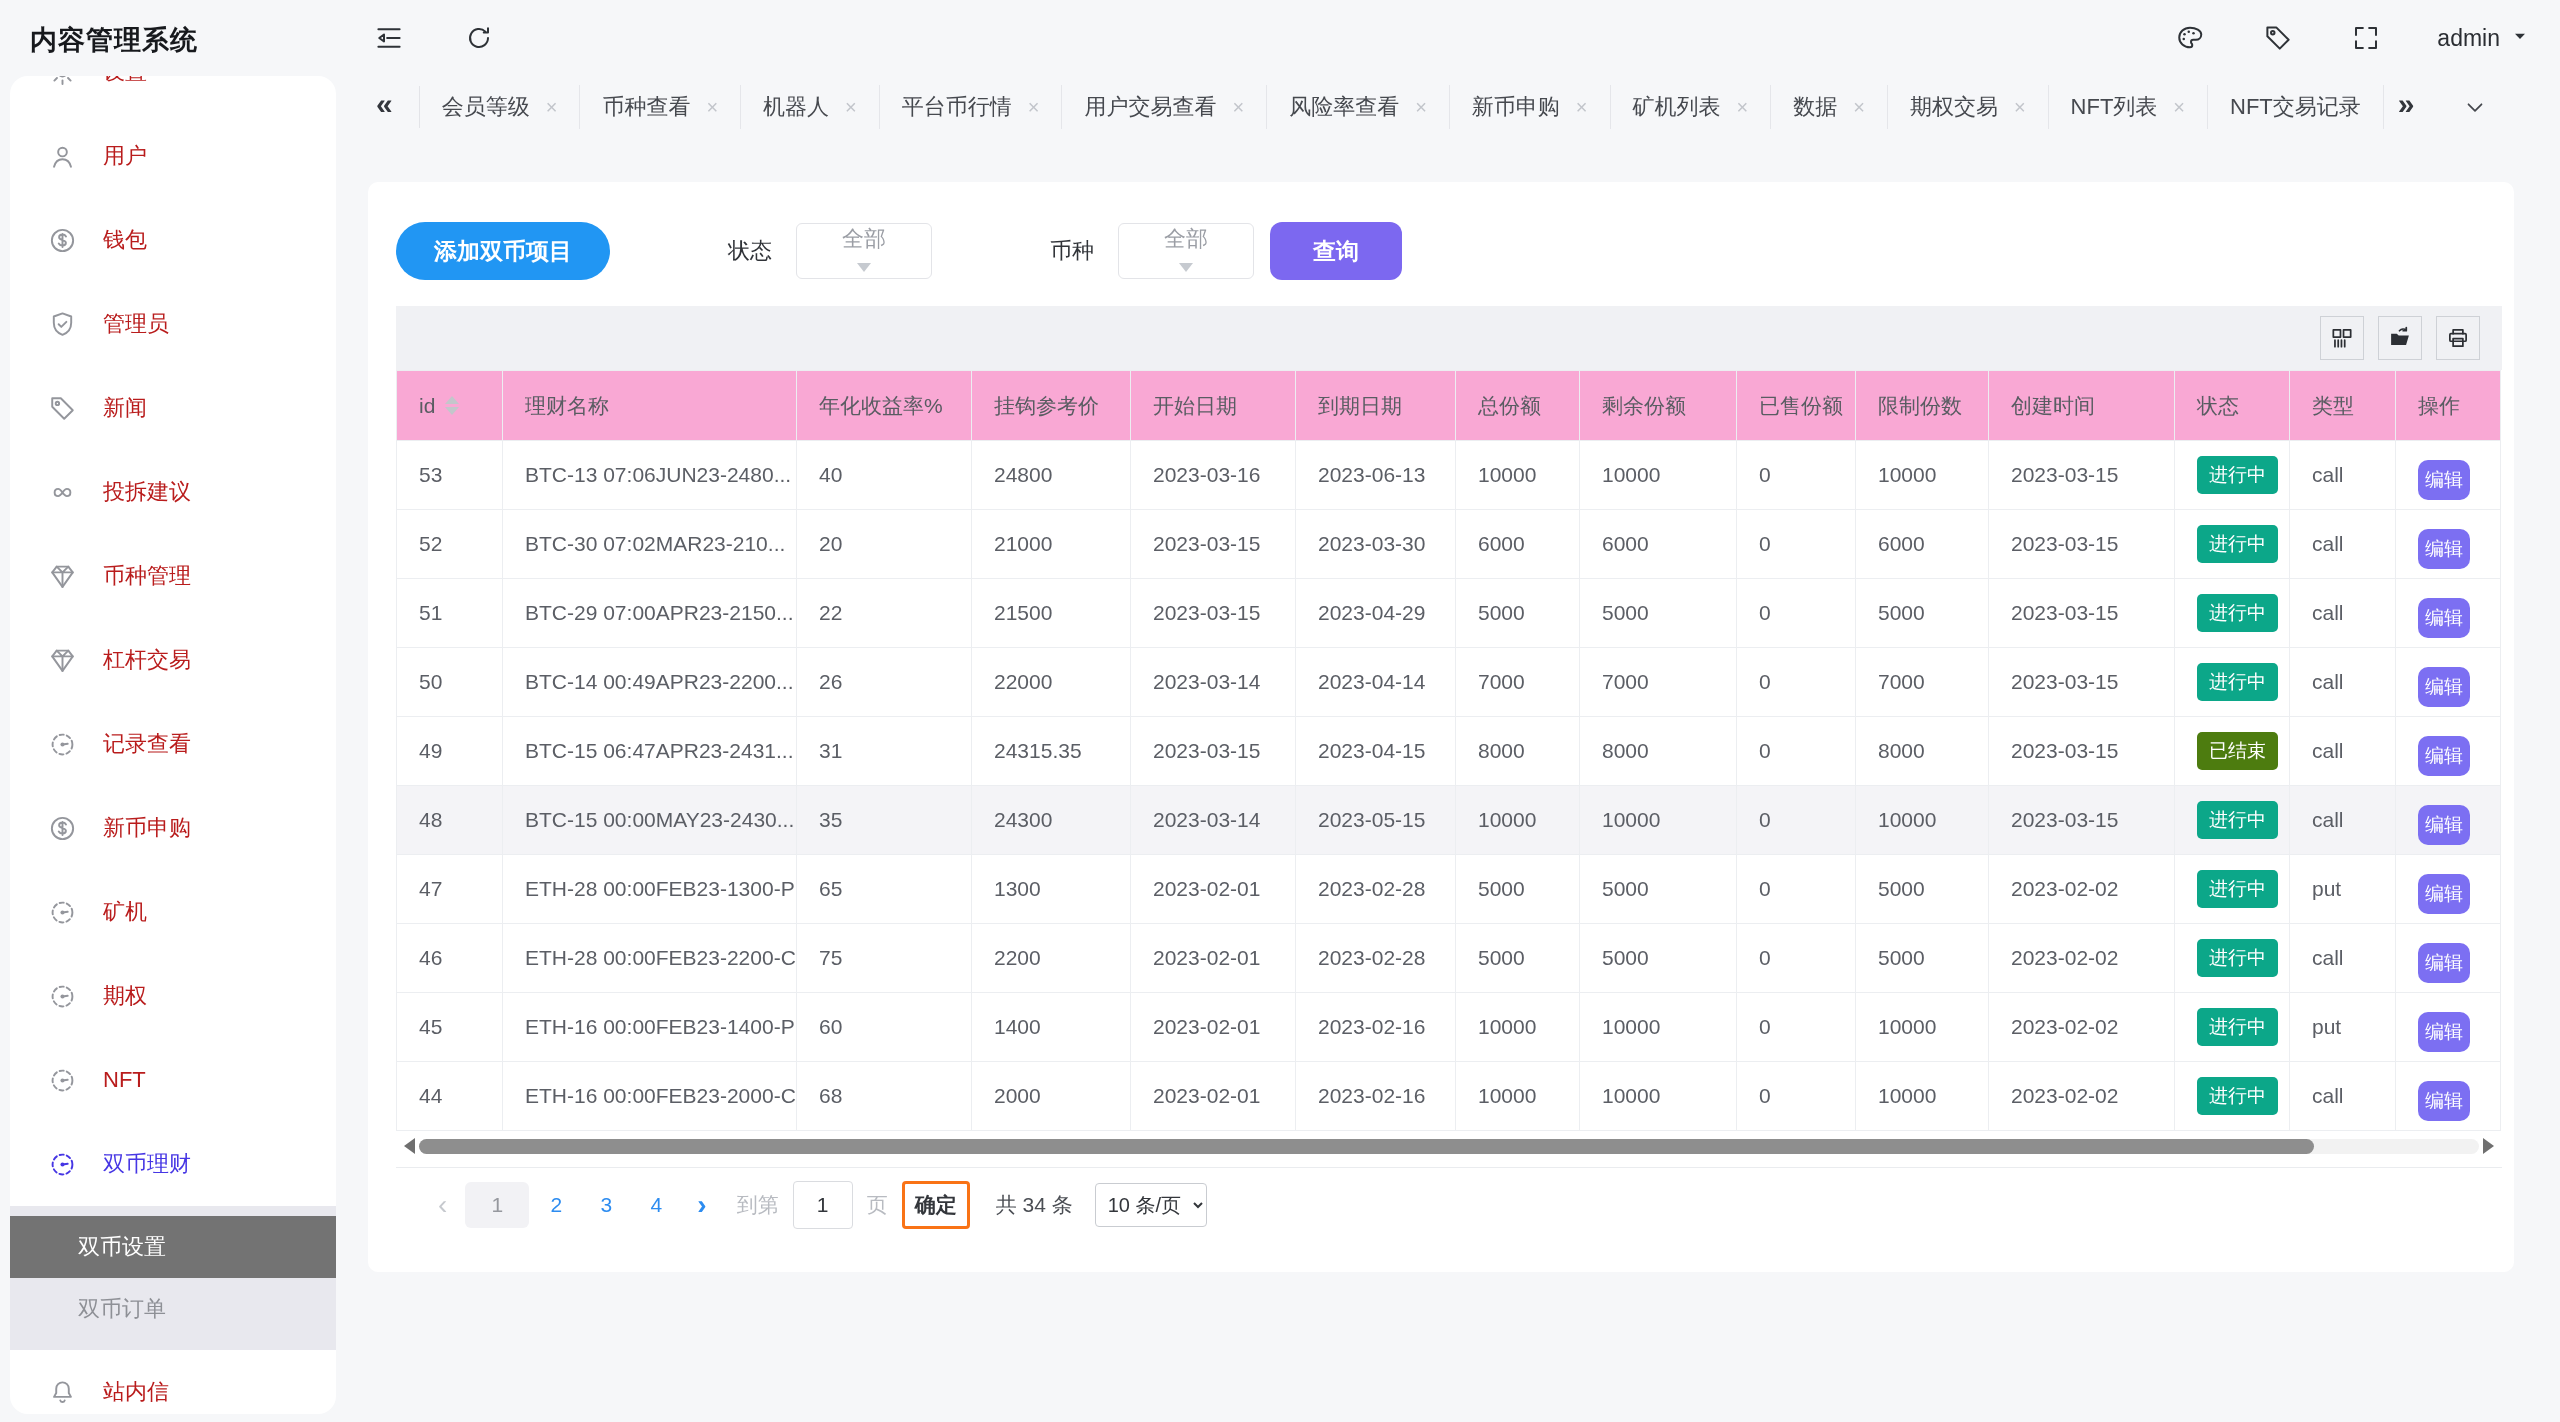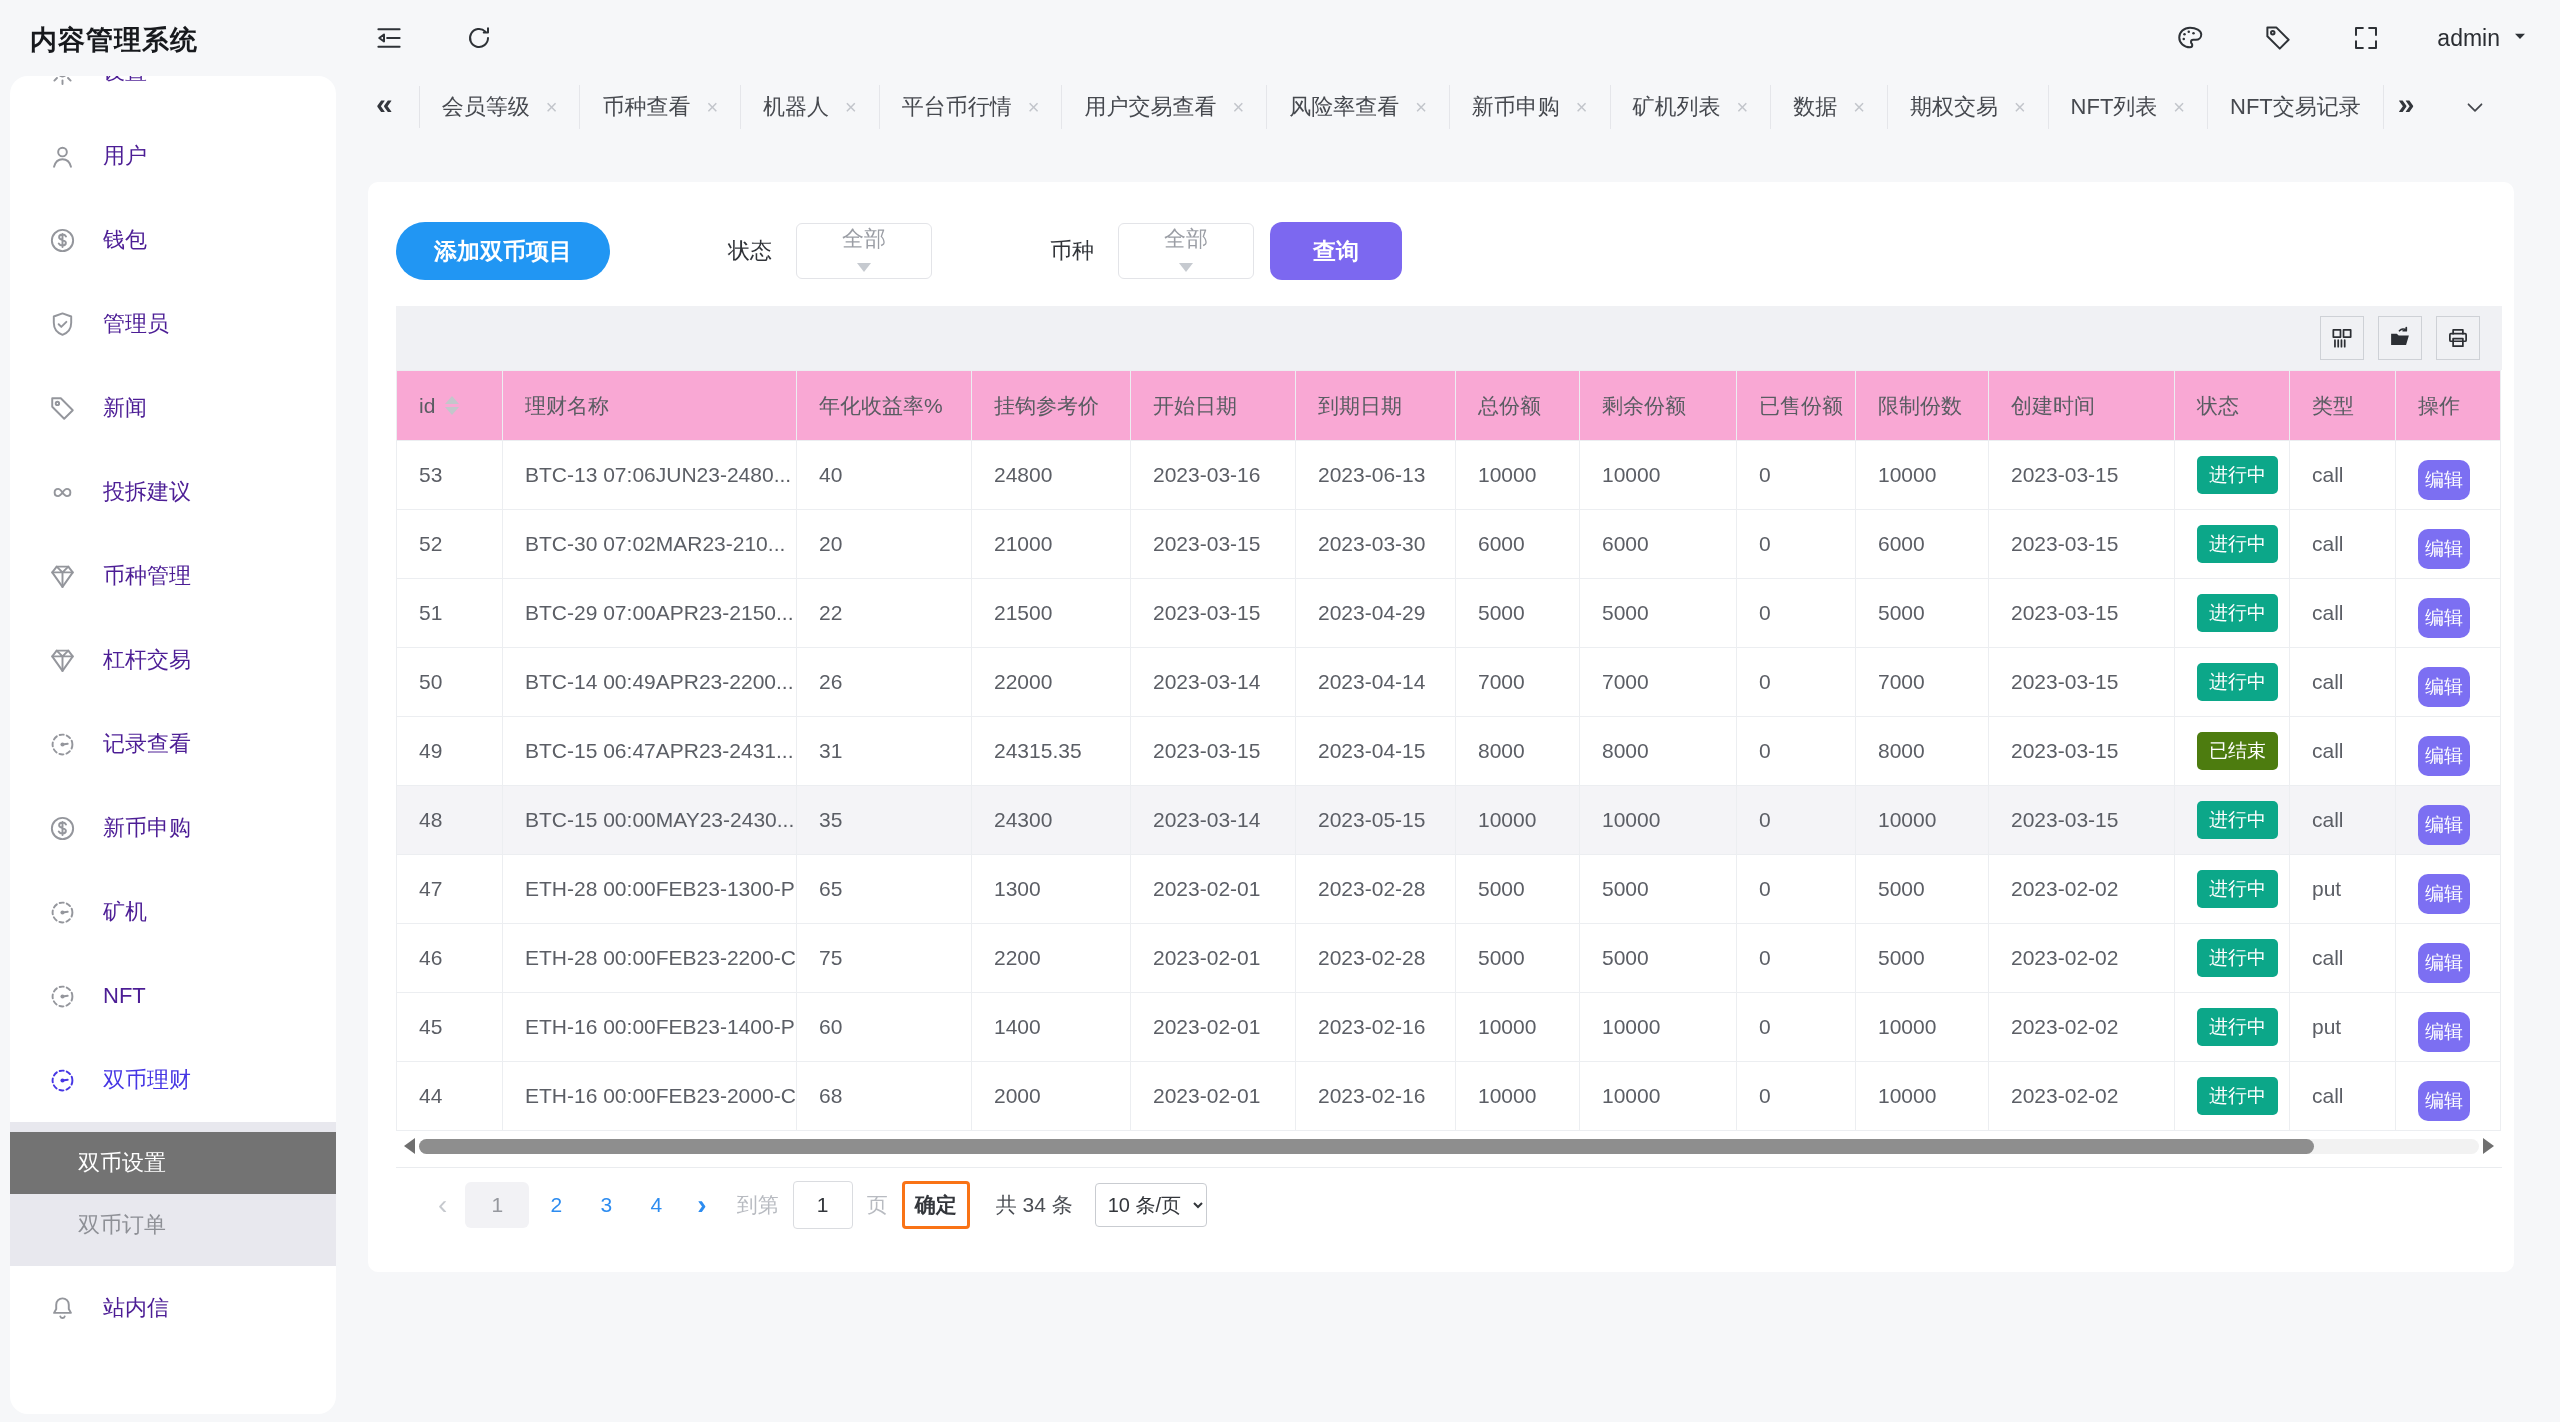--- a/index.html
+++ b/index.html
@@ -16,21 +16,21 @@
   .tb-left { position:absolute; left:372px; top:21px; display:flex; gap:56px; align-items:center; color:#2e3237; }
   .tb-right { position:absolute; right:30px; top:21px; display:flex; gap:54px; align-items:center; color:#2e3237; }
   .tb-icon { width:34px; height:34px; display:flex; align-items:center; justify-content:center; cursor:pointer; }
   .tb-icon svg { width:30px; height:30px; }
   .admin-box { display:flex; align-items:center; gap:10px; cursor:pointer; }
   .admin-name { font-size:23px; color:#2b2e33; }
   .admin-caret svg { width:20px; height:20px; }
   
   .sidebar { position:absolute; left:10px; top:76px; width:326px; height:1338px; background:#fff; border-radius:18px; overflow:hidden; }
   .menu { margin-top:-46px; }
-  .menu-item { height:84px; display:flex; align-items:center; padding-left:38px; gap:26px; font-size:22px; color:#4c1d95; cursor:pointer; white-space:nowrap; }
+  .menu-item { height:84px; display:flex; align-items:center; padding-left:38px; gap:26px; font-size:22px; color:#b91c1c; cursor:pointer; white-space:nowrap; }
   .menu-item .mi-icon { width:29px; height:29px; color:#94969c; flex:0 0 auto; display:flex; }
   .menu-item.active { color:#4636e4; }
   .menu-item.active .mi-icon { color:#4636e4; }
   .submenu { background:#e8e8ee; padding:10px 0; }
   .submenu-item { height:62px; display:flex; align-items:center; padding-left:68px; font-size:22px; color:#8e9096; cursor:pointer; }
   .submenu-item.active { background:#737373; color:#fff; }
   
   .tabbar { position:absolute; left:368px; top:78px; width:2164px; height:58px; display:flex; align-items:center; }
   .tab-collapse { font-size:30px; font-weight:bold; color:#33363c; padding:0 26px 6px 8px; border-right:1px solid #e3e4e8; height:42px; display:flex; align-items:center; cursor:pointer; }
   .tabs-scroll { display:flex; overflow:hidden; flex:0 1 auto; }
@@ -237,20 +237,30 @@
         <span>矿机</span>
       </div>
       <div class="menu-item">
         <span class="mi-icon">
           <svg viewBox="0 0 24 24" width="100%" height="100%" fill="none" stroke="currentColor" stroke-width="1.6" stroke-linecap="round" stroke-linejoin="round">
             <circle cx="12" cy="12" r="8.2" stroke-dasharray="3.4 2.6"></circle>
             <circle cx="12" cy="12" r="1.7" fill="currentColor" stroke="none"></circle>
             <path d="M12 12l4.3-.6"></path>
           </svg>
         </span>
+        <span>期权</span>
+      </div>
+      <div class="menu-item">
+        <span class="mi-icon">
+          <svg viewBox="0 0 24 24" width="100%" height="100%" fill="none" stroke="currentColor" stroke-width="1.6" stroke-linecap="round" stroke-linejoin="round">
+            <circle cx="12" cy="12" r="8.2" stroke-dasharray="3.4 2.6"></circle>
+            <circle cx="12" cy="12" r="1.7" fill="currentColor" stroke="none"></circle>
+            <path d="M12 12l4.3-.6"></path>
+          </svg>
+        </span>
         <span>NFT</span>
       </div>
       <div class="menu-item active">
         <span class="mi-icon">
           <svg viewBox="0 0 24 24" width="100%" height="100%" fill="none" stroke="currentColor" stroke-width="1.6" stroke-linecap="round" stroke-linejoin="round">
             <circle cx="12" cy="12" r="8.2" stroke-dasharray="3.4 2.6"></circle>
             <circle cx="12" cy="12" r="1.7" fill="currentColor" stroke="none"></circle>
             <path d="M12 12l4.3-.6"></path>
           </svg>
         </span>

